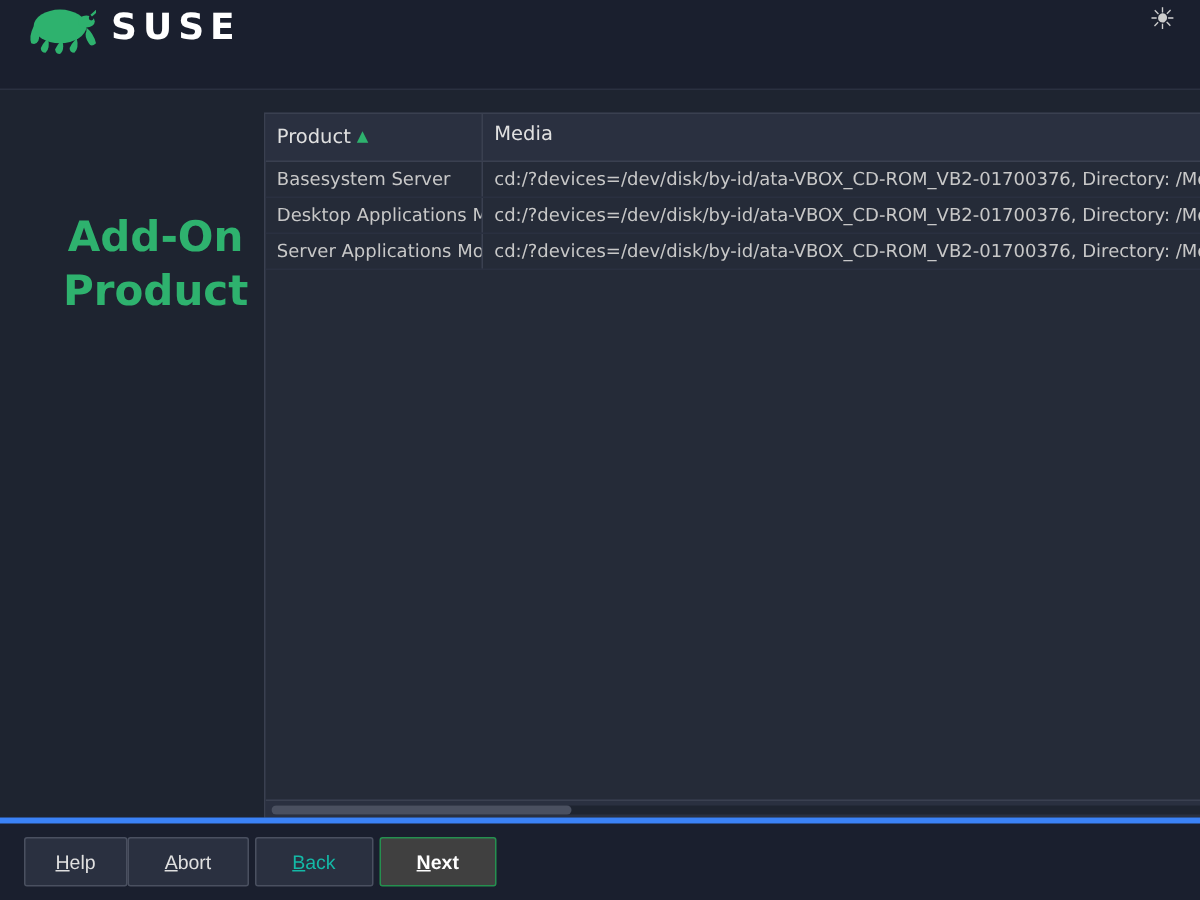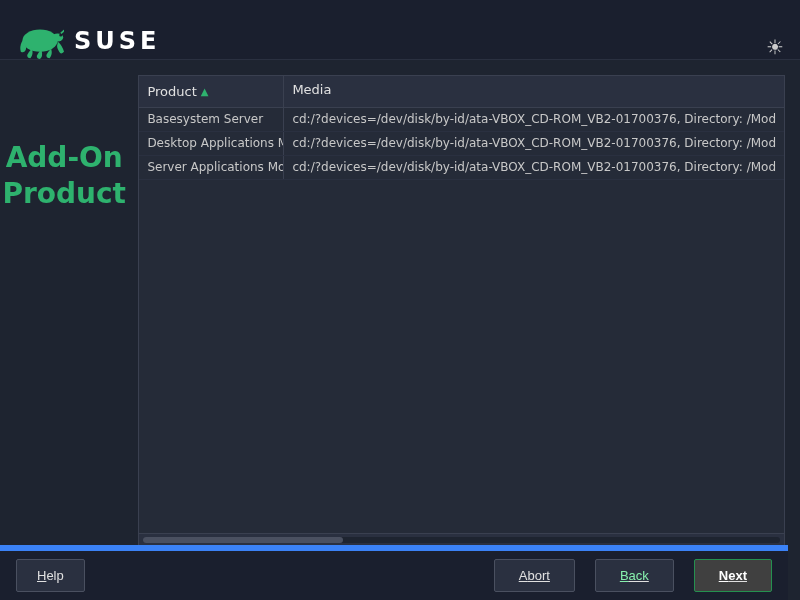--- a/index.html
+++ b/index.html
@@ -11,21 +11,21 @@
       color: #e0e0e0;
       overflow: hidden;
       position: relative;
     }
 
     
     .header {
       background-color: #1a1f2e;
       height: 60px;
       display: flex;
-      align-items: flex-end;
+      align-items: flex-start;
       justify-content: space-between;
       padding: 0 16px;
       border-bottom: 1px solid #2a3040;
     }
     .logo-area {
       display: flex;
       align-items: center;
       gap: 10px;
     }
     .logo-chameleon {
@@ -48,22 +48,23 @@
     .main-layout {
       display: flex;
       height: 540px;
     }
 
     
     .sidebar {
       width: 275px;
       display: flex;
       align-items: flex-start;
-      justify-content: center;
+      justify-content: flex-start;
       padding-top: 80px;
+      margin-left: 42px;
     }
     .sidebar-title {
       color: #2eb26e;
       font-size: 28px;
       font-weight: bold;
       text-align: center;
       line-height: 1.3;
     }
 
     
@@ -181,57 +182,55 @@
     }
     .btn-action u {
       text-decoration: underline;
     }
 
     
     .bottom-bar {
       position: absolute;
       bottom: 0;
       left: 0;
-      right: 12px;
+      right: 0;
       height: 55px;
       background-color: #1a1f2e;
-      border-top: 6px solid #3b82f6;
+      border-top: 4px solid #3b82f6;
       display: flex;
       align-items: center;
-      justify-content: space-between;
       padding: 0 16px;
     }
     .btn-help {
       padding: 8px 20px;
       background-color: #2a3040;
       border: 1px solid #4a5060;
       color: #e0e0e0;
       font-size: 13px;
       cursor: pointer;
       border-radius: 2px;
     }
     .nav-buttons {
       display: flex;
-      gap: 20px;
-      text-decoration: underline;
+      gap: 4px;
     }
     .btn-abort {
       padding: 8px 24px;
       background-color: #2a3040;
       border: 1px solid #4a5060;
       color: #e0e0e0;
       font-size: 13px;
       cursor: pointer;
       border-radius: 2px;
     }
     .btn-back {
       padding: 8px 24px;
       background-color: #2a3040;
       border: 1px solid #4a5060;
-      color: #86efac;
+      color: #14b8a6;
       font-size: 13px;
       cursor: pointer;
       border-radius: 2px;
     }
     .btn-next {
       padding: 8px 24px;
       background-color: #404040;
       border: 1px solid #25904f;
       color: #ffffff;
       font-size: 13px;

